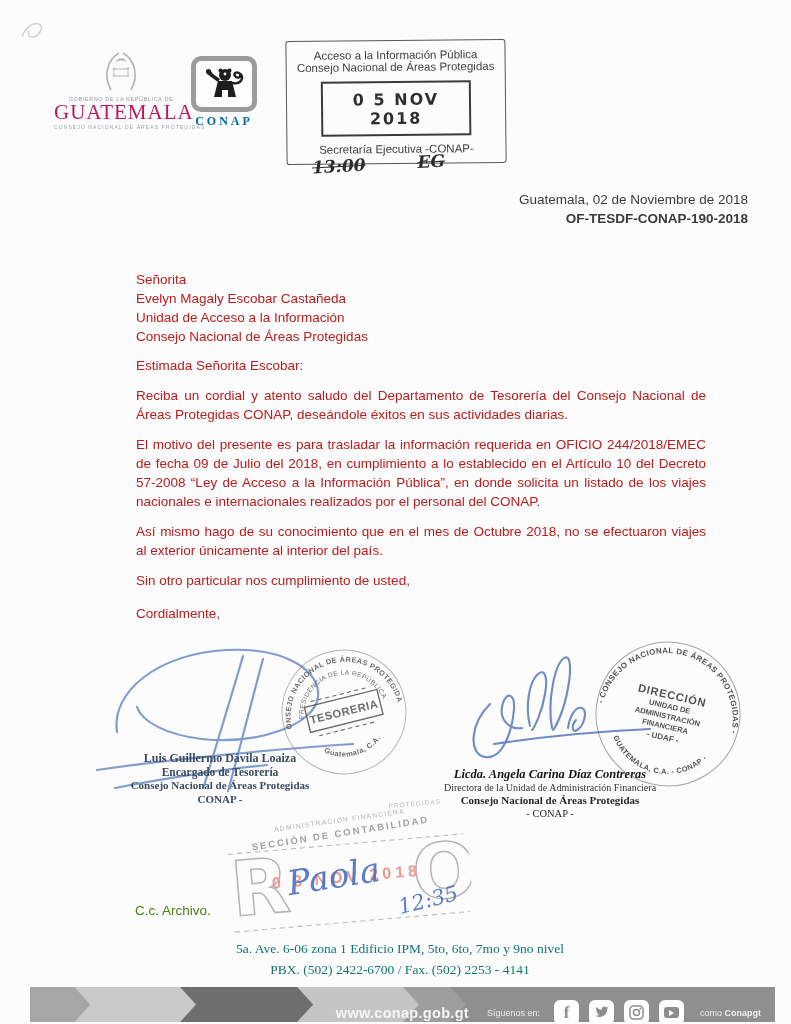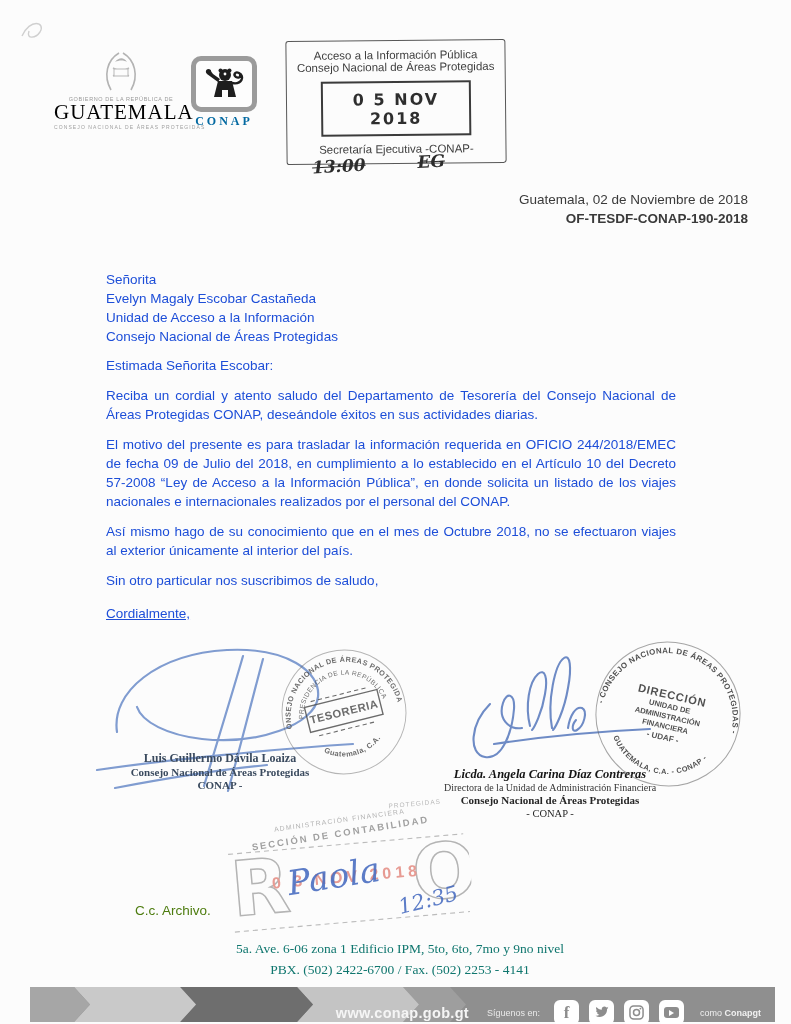--- a/index.html
+++ b/index.html
@@ -8,21 +8,21 @@
     position: relative; width: 791px; height: 1024px;
     background: #fcfcfc; overflow: hidden;
     font-family: "Liberation Sans", sans-serif;
     margin: 0 auto;
   }
   
   .pencil-mark { position:absolute; left:16px; top:10px; opacity:.45; }
   .gov-logo { position:absolute; left:54px; top:48px; width:134px; text-align:center; color:#8f8f8f; }
   .gov-crest { display:block; margin:0 auto 2px auto; }
   .gov-top { font-size:5.5px; letter-spacing:.6px; color:#999; white-space:nowrap; }
-  .gov-name { font-family:"Liberation Serif",serif; font-size:21px; letter-spacing:1px; color:#000000; line-height:20px; }
+  .gov-name { font-family:"Liberation Serif",serif; font-size:21px; letter-spacing:1px; color:#be185d; line-height:20px; }
   .gov-bottom { font-size:5px; letter-spacing:1.1px; color:#a0a0a0; white-space:nowrap; margin-top:2px; }
   .conap-logo { position:absolute; left:186px; top:56px; width:76px; text-align:center; }
   .conap-box { width:66px; height:56px; margin:0 auto; border:5px solid #9b9b9b; border-radius:10px; background:#fdfdfd; display:flex; align-items:center; justify-content:center; }
   .conap-label { font-family:"Liberation Serif",serif; font-weight:bold; font-size:12px; letter-spacing:3px; color:#0369a1; margin-top:2px; }
   
   .recv-stamp {
     position:absolute; left:286px; top:40px; width:220px; height:124px;
     border:1.6px solid #4a4a4a; border-radius:3px; transform:rotate(-.6deg);
     text-align:center; color:#2e2e2e; padding-top:8px; opacity:.92;
   }
@@ -33,26 +33,26 @@
   .rs-l3 { font-size:11.5px; }
   .recv-hand { position:absolute; left:312px; top:154px; transform:rotate(-3deg);
     font-family:"DejaVu Serif",serif; font-style:italic; font-weight:bold; font-size:17px; color:#2c2c2c; }
   .recv-hand .strike { text-decoration:line-through; }
   .recv-hand .eg { margin-left:52px; }
   
   .dateline-wrap { position:absolute; left:400px; top:190px; width:348px; text-align:right; color:#3a3a3a; }
   .dateline { font-size:13.5px; line-height:19px; }
   .reference { font-size:13.5px; font-weight:bold; line-height:19px; }
   
-  .letter { position:absolute; left:106px; top:270px; width:570px; font-size:13.5px; color:#1d4ed8; line-height:19px; }
+  .letter { position:absolute; left:136px; top:270px; width:570px; font-size:13.5px; color:#b91c1c; line-height:19px; }
   .recipient div { display:block; }
   .salutation { margin-top:10px; }
   .para { margin-top:11px; text-align:justify; }
   .sin-otro { margin-top:11px; }
-  .closing { margin-top:14px;text-decoration:underline; }
+  .closing { margin-top:14px; }
   
   .sig-svg { position:absolute; pointer-events:none; }
   .sig-left-block { position:absolute; left:100px; top:752px; width:240px; text-align:center;
     font-family:"Liberation Serif",serif; font-weight:bold; color:#3a4a5e; line-height:13.5px; }
   .sl-name { font-size:12px; }
   .sl-title { font-size:11.5px; }
   .sl-org { font-size:11px; }
   .sl-org2 { font-size:11px; }
   .sig-right-block { position:absolute; left:424px; top:768px; width:252px; text-align:center;
     font-family:"Liberation Serif",serif; color:#222; line-height:13px; }
@@ -148,36 +148,37 @@
     <div class="recipient">
       <div>Señorita</div>
       <div>Evelyn Magaly Escobar Castañeda</div>
       <div>Unidad de Acceso a la Información</div>
       <div>Consejo Nacional de Áreas Protegidas</div>
     </div>
     <div class="salutation">Estimada Señorita Escobar:</div>
     <p class="para">Reciba un cordial y atento saludo del Departamento de Tesorería del Consejo Nacional de Áreas Protegidas CONAP, deseándole éxitos en sus actividades diarias.</p>
     <p class="para">El motivo del presente es para trasladar la información requerida en OFICIO 244/2018/EMEC de fecha 09 de Julio del 2018, en cumplimiento a lo establecido en el Artículo 10 del Decreto 57-2008 “Ley de Acceso a la Información Pública”, en donde solicita un listado de los viajes nacionales e internacionales realizados por el personal del CONAP.</p>
     <p class="para">Así mismo hago de su conocimiento que en el mes de Octubre 2018, no se efectuaron viajes al exterior únicamente al interior del país.</p>
-    <p class="sin-otro">Sin otro particular nos suscribimos de saludo,</p>
+    <p class="sin-otro">Sin otro particular nos cumplimiento de usted,</p>
     <div class="closing">Cordialmente,</div>
   </div>
 
   <svg class="sig-svg" style="left:95px; top:636px;" width="270" height="160" viewBox="0 0 270 160">
     <g stroke="#6b8cc9" stroke-width="2.2" fill="none" stroke-linecap="round" opacity=".85">
       <path d="M22,96 C16,56 62,18 132,14 C192,11 226,36 223,61 C220,89 162,109 107,103 C72,99 47,86 42,71"></path>
       <path d="M148,20 C138,55 121,110 109,150"></path>
       <path d="M168,23 C158,60 144,116 133,155"></path>
       <path d="M2,134 C70,124 180,113 258,108"></path>
       <path d="M20,152 C62,144 122,134 172,129"></path>
     </g>
   </svg>
 
   <div class="sig-left-block">
     <div class="sl-name">Luis Guillermo Dávila Loaiza</div>
+    <div class="sl-title">Encargado de Tesorería</div>
     <div class="sl-org">Consejo Nacional de Áreas Protegidas</div>
     <div class="sl-org2">CONAP -</div>
   </div>
 
   <svg class="stamp stamp-tes" width="128" height="128" viewBox="0 0 120 120">
     <defs>
       <path id="tes-arc-out" d="M 9,64 A 51 51 0 0 1 111,64"></path>
       <path id="tes-arc-in" d="M 21,64 A 39 39 0 0 1 99,64"></path>
       <path id="tes-arc-bot" d="M 18,68 A 43 43 0 0 0 102,68"></path>
     </defs>

